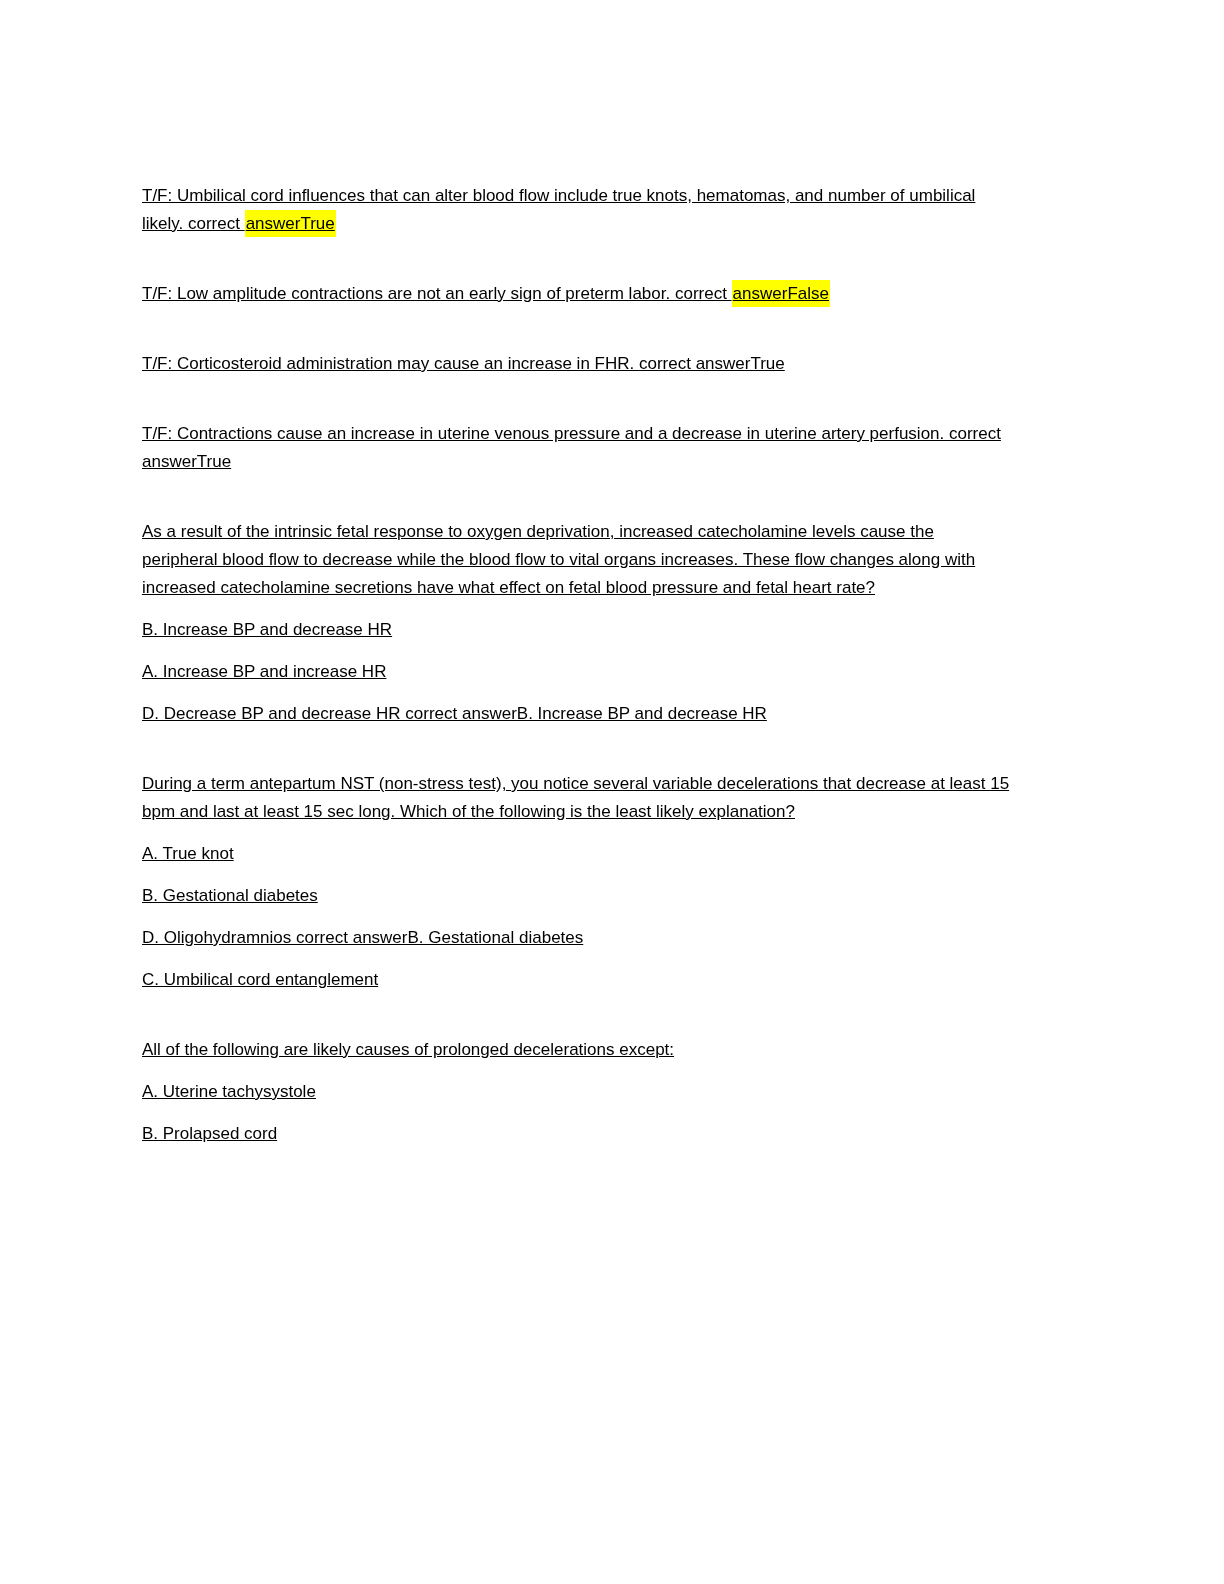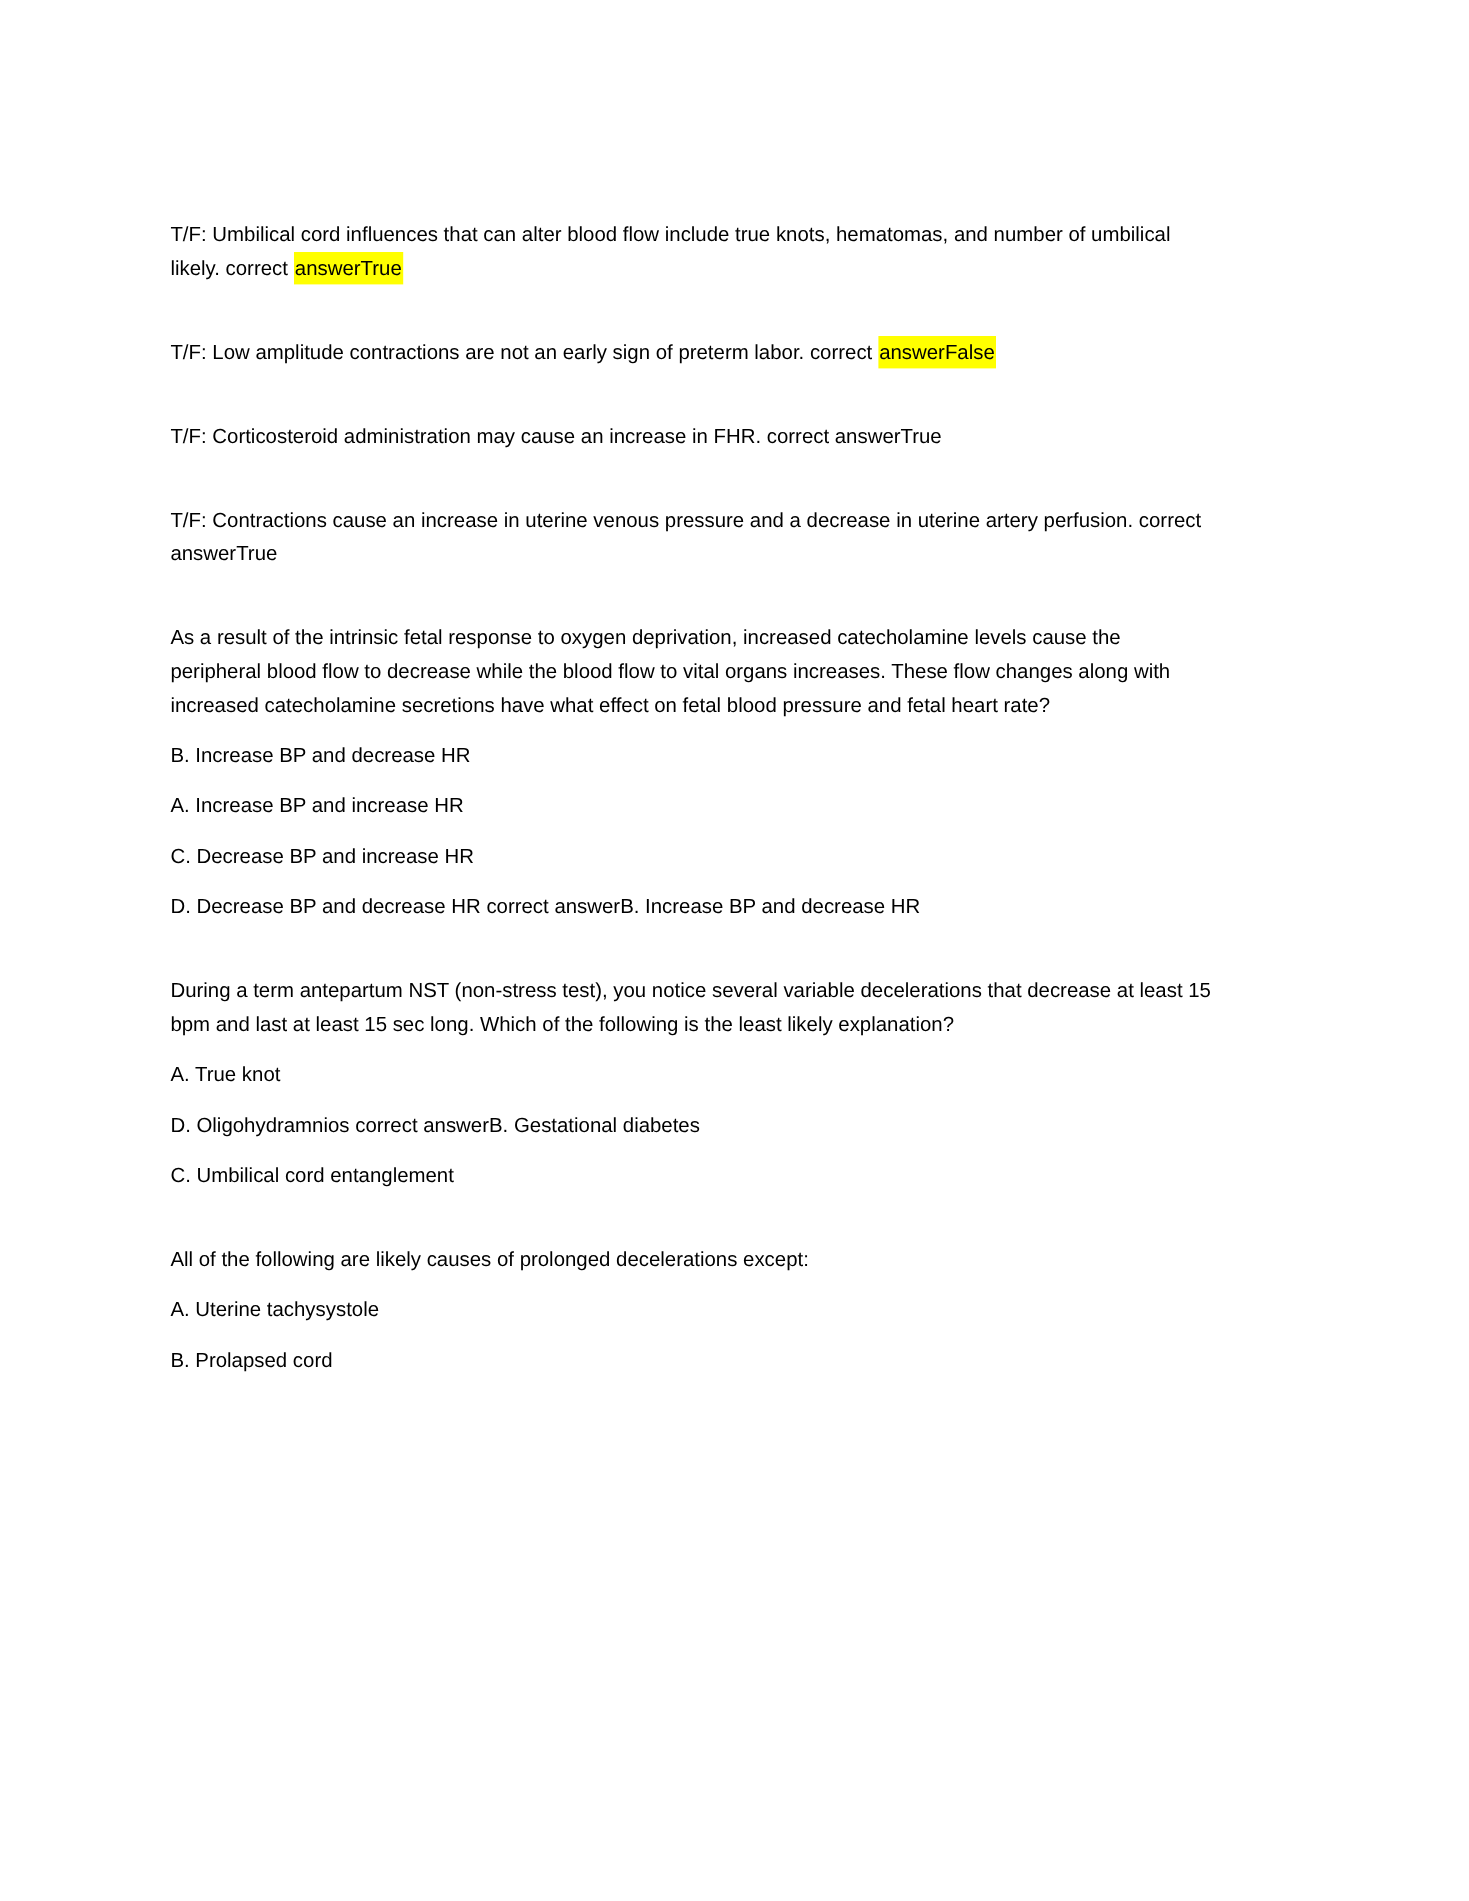--- a/index.html
+++ b/index.html
@@ -22,20 +22,21 @@
   .block {
     margin: 0 0 42px 0;
   }
   .para {
     margin: 0 0 14px 0;
     line-height: 28px;
   }
   .line {
     display: block;
     white-space: pre;
+    text-decoration: underline;
   }
   .hl {
     background: #ffff00;
     padding: 4px 1px;
   }
 </style>
 </head>
 <body>
 
 <main class="page">
@@ -68,33 +69,33 @@
           <span class="line"><span>peripheral blood flow to decrease while the blood flow to vital organs increases. These flow changes along with</span></span>
           <span class="line"><span>increased catecholamine secretions have what effect on fetal blood pressure and fetal heart rate?</span></span>
         </p>
         <p class="para option">
           <span class="line"><span>B. Increase BP and decrease HR</span></span>
         </p>
         <p class="para option">
           <span class="line"><span>A. Increase BP and increase HR</span></span>
         </p>
         <p class="para option">
-          <span class="line"><span>C. Decrease BP and increase HR</span></span>
-        </p>
-        <p class="para option">
           <span class="line"><span>D. Decrease BP and decrease HR correct answerB. Increase BP and decrease HR</span></span>
         </p>
       </div>
       <div class="block">
         <p class="para question">
           <span class="line"><span>During a term antepartum NST (non-stress test), you notice several variable decelerations that decrease at least 15</span></span>
           <span class="line"><span>bpm and last at least 15 sec long. Which of the following is the least likely explanation?</span></span>
         </p>
         <p class="para option">
           <span class="line"><span>A. True knot</span></span>
+        </p>
+        <p class="para option">
+          <span class="line"><span>B. Gestational diabetes</span></span>
         </p>
         <p class="para option">
           <span class="line"><span>D. Oligohydramnios correct answerB. Gestational diabetes</span></span>
         </p>
         <p class="para option">
           <span class="line"><span>C. Umbilical cord entanglement</span></span>
         </p>
       </div>
       <div class="block">
         <p class="para question">

